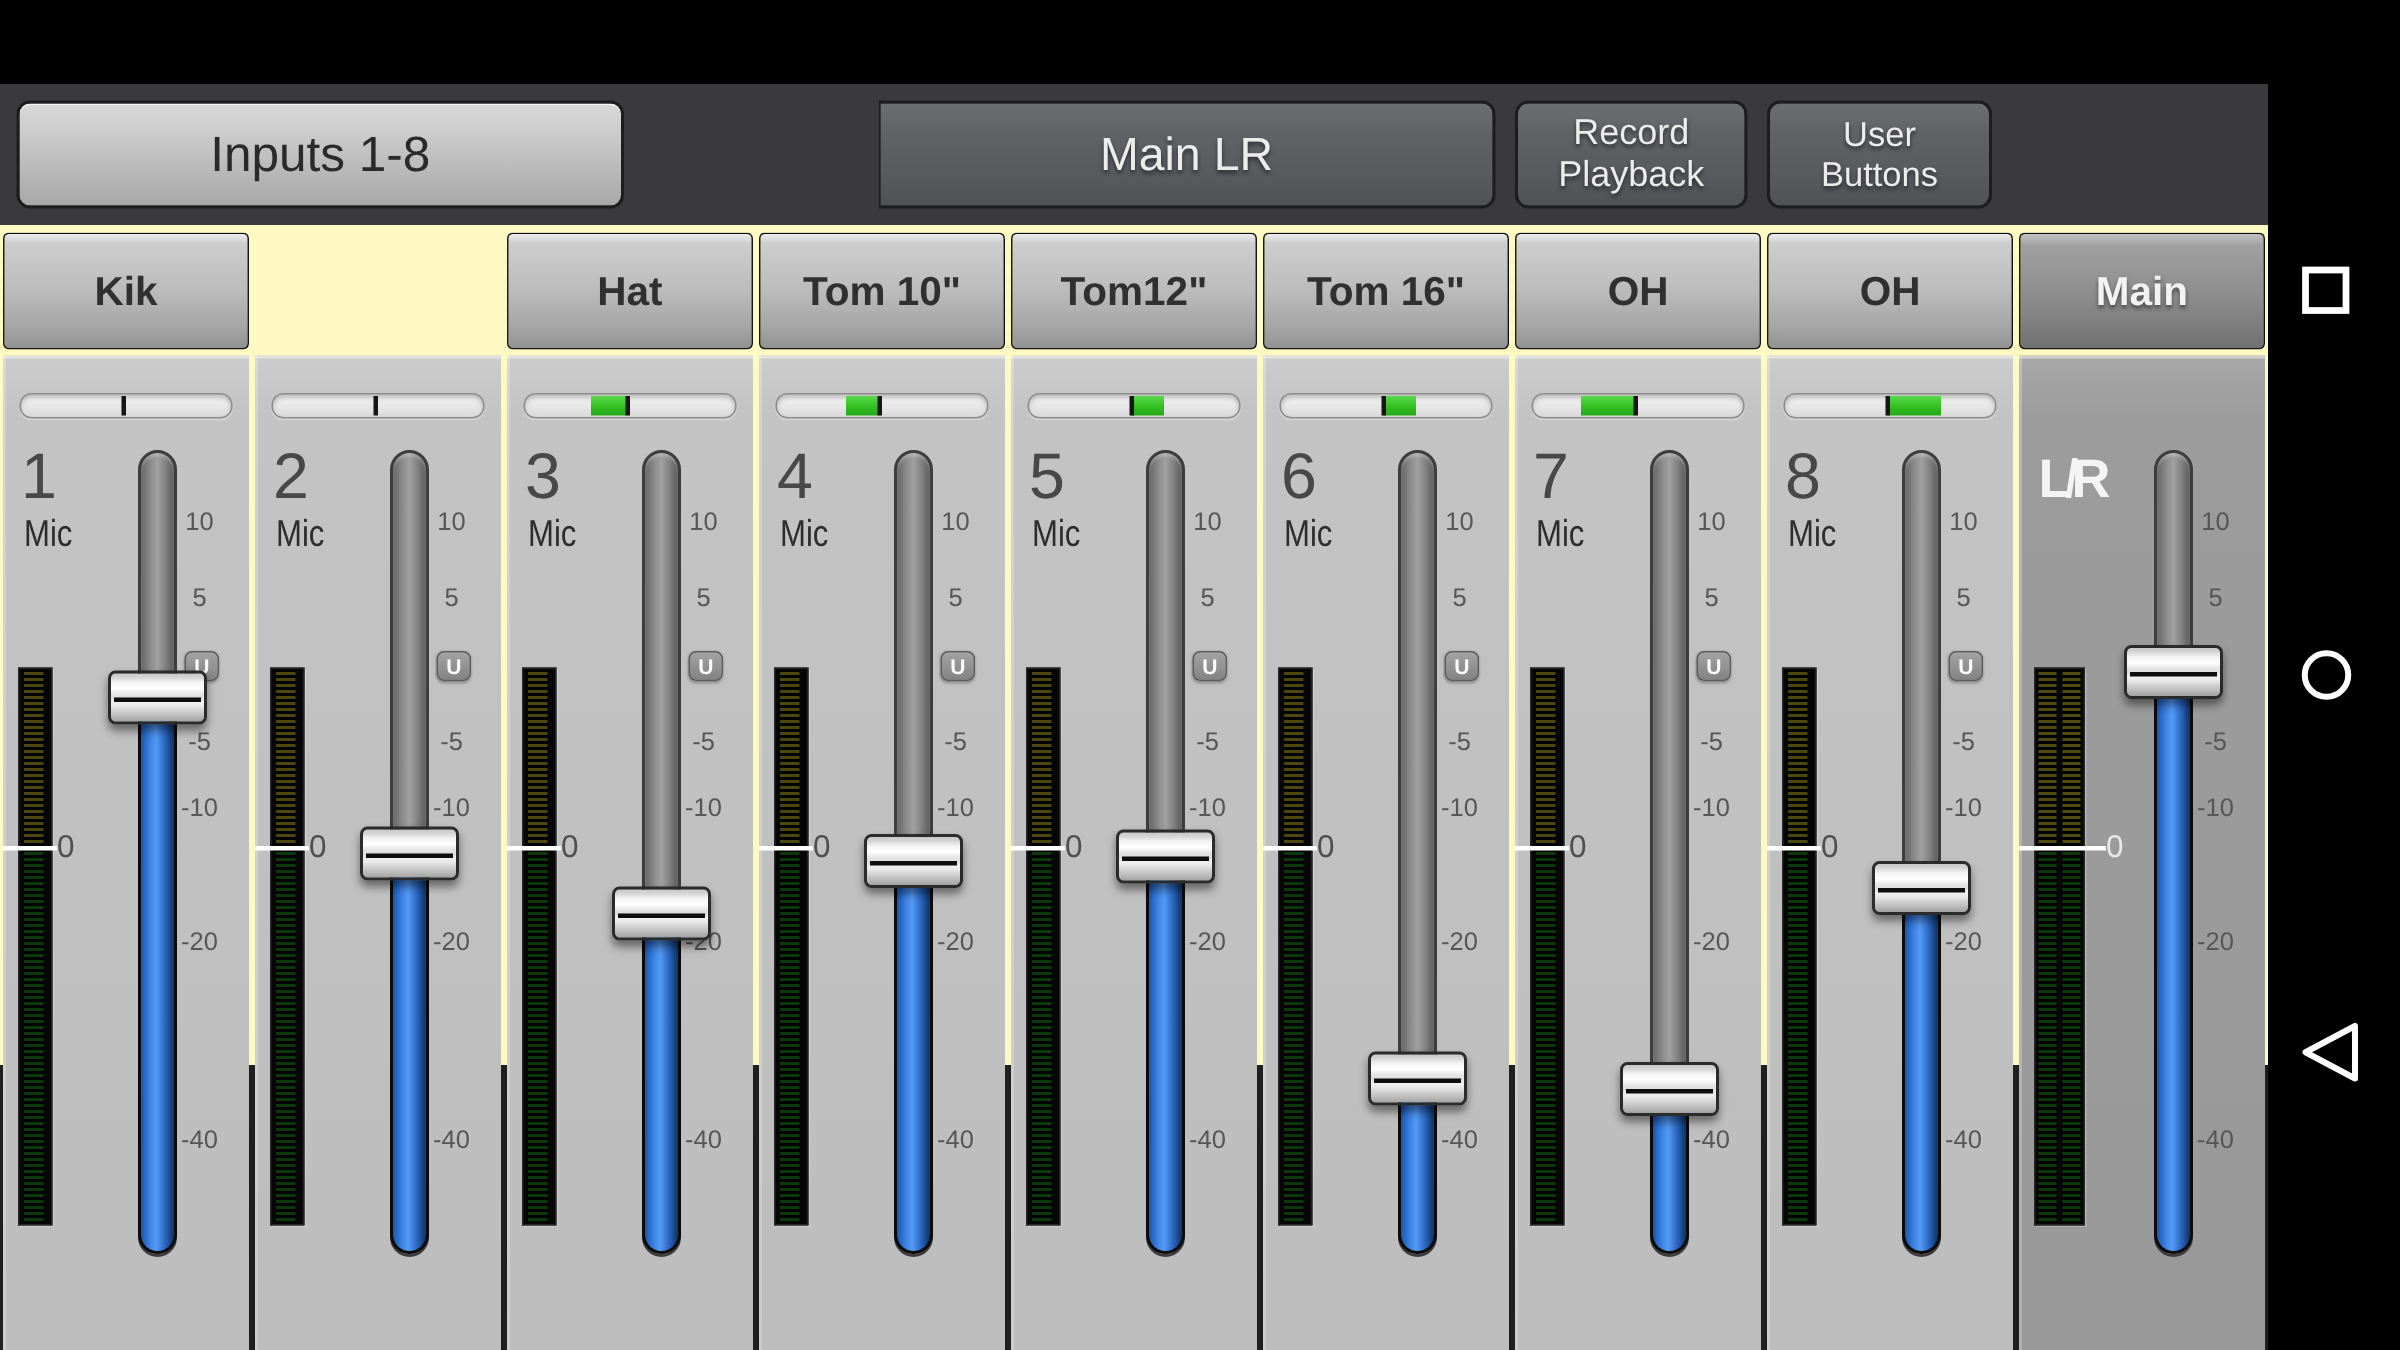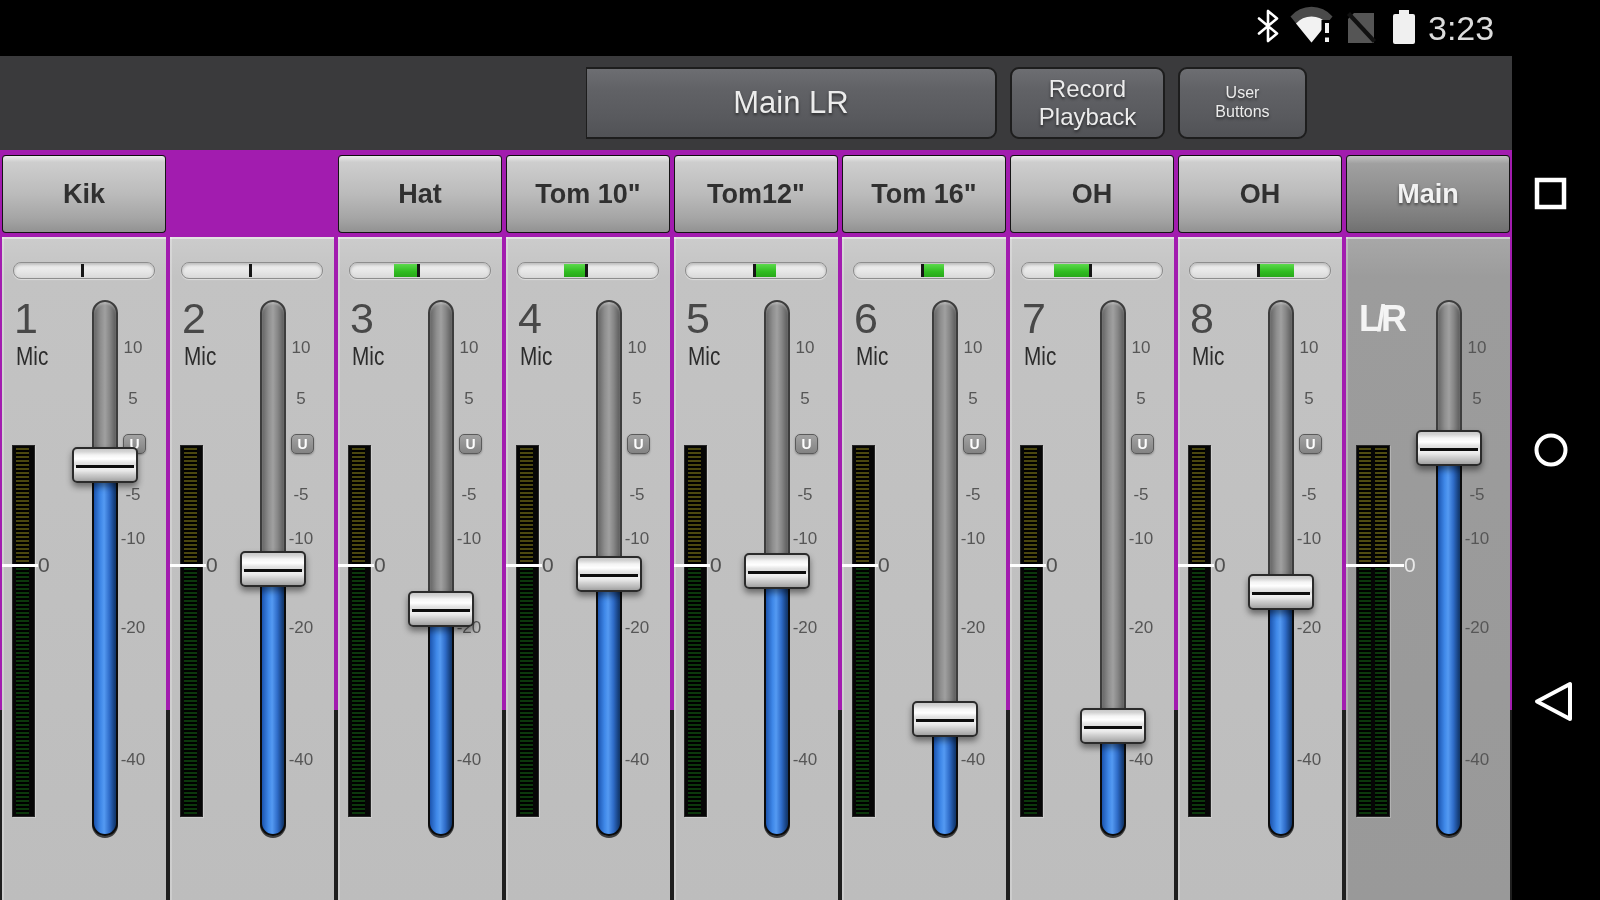--- a/index.html
+++ b/index.html
@@ -18,29 +18,29 @@
 .tbtn{position:absolute;top:11px;height:72px;border:2px solid #1d1d1d;color:#ececec;
   display:flex;align-items:center;justify-content:center;text-align:center;
   background:linear-gradient(180deg,#6d6e72,#616266 30%,#595a5e 70%,#515256);
   text-shadow:0 2px 3px rgba(0,0,0,.55)}
 #b-inputs{left:11px;width:405px;border-radius:9px;color:#2a2a2a;font-size:33px;
   background:linear-gradient(180deg,#d9d9d9,#c6c6c6 40%,#b4b4b4 75%,#a8a8a8);
   text-shadow:none;box-shadow:inset 0 1px 0 rgba(255,255,255,.7)}
 #b-pan{left:428px;width:157px;border-radius:9px 0 0 9px;font-size:27px;border-right:1px solid #1d1d1d}
 #b-mainlr{left:586px;width:411px;border-radius:0 9px 9px 0;font-size:31px;border-left:1px solid #1d1d1d}
 #b-rec{left:1010px;width:155px;border-radius:9px;font-size:24px;line-height:1.17}
-#b-user{left:1178px;width:129px;border-radius:9px;font-size:16px;line-height:1.17}
+#b-user{left:1178px;width:150px;border-radius:9px;font-size:23px;line-height:1.17}
 #b-link{left:1344px;width:156px;border-radius:9px;font-size:27px;
   background:linear-gradient(180deg,#30c330,#25b025 45%,#1da01d);border-color:#0c0c0c}
 .rootbar{display:inline-block;position:relative;top:-3px;margin-left:8px;font-size:30px}
 .rootbar i{position:absolute;left:14px;top:4px;width:12px;border-top:3px solid #fff;font-style:normal}
 
 
 #striprow{position:absolute;left:0;top:94px;width:1512px;height:750px;display:flex;background:#1f1f1f}
-.strip{position:relative;width:168px;height:560px;background:#a21caf}
+.strip{position:relative;width:168px;height:560px;background:#fef9c3}
 .hdr{position:absolute;left:2px;top:5px;width:164px;height:78px;border-radius:4px;
   border:1px solid #151515;border-top:1px solid #0d0d0d;
   background:linear-gradient(180deg,#ececec,#cecece 8%,#bbbbbb 50%,#a5a5a5 82%,#929292);
   display:flex;align-items:center;justify-content:center;
   font-size:27px;font-weight:700;color:#303030}
 .main-hdr{background:linear-gradient(180deg,#c2c2c2,#a0a0a0 10%,#8c8c8c 55%,#7b7b7b 85%,#707070);
   color:#f2f2f2;text-shadow:0 2px 3px rgba(0,0,0,.5)}
 .sbody{position:absolute;left:2px;top:87px;width:164px;height:663px;
   background:linear-gradient(180deg,#cccccc,#c3c3c3 6%,#c0c0c0 55%,#bdbdbd);
   box-shadow:inset 0 2px 0 rgba(255,255,255,.45),inset 2px 0 0 rgba(255,255,255,.25)}
@@ -87,56 +87,30 @@
 .ub{position:absolute;left:121px;width:23px;height:20px;border-radius:5px;border:1px solid #5a5a5a;
   background:linear-gradient(180deg,#a3a3a3,#838383);color:#fdfdfd;font-size:14px;font-weight:700;
   text-align:center;line-height:19px;box-shadow:0 1px 2px rgba(0,0,0,.3)}
 .cap{position:absolute;left:70px;width:66px;height:36px;border-radius:5px;border:2px solid #2b2b2b;
   background:linear-gradient(180deg,#c9c9c9,#d4d4d4 8%,#f4f4f4 19%,#ffffff 31%,#e6e6e6 42%,#dddddd 50%,#f1f1f1 60%,#e8e8e8 68%,#cdcdcd 80%,#b9b9b9 90%,#a2a2a2 100%);
   box-shadow:0 4px 6px rgba(0,0,0,.45)}
 .capline{position:absolute;left:2px;right:2px;top:16px;height:3px;background:#0d0d0d}
 </style></head>
 <body>
 <div id="app">
-  <div id="status">
-    <svg width="1600" height="56" style="position:absolute;left:0;top:0">
-
-      <g stroke="#fff" stroke-width="2.6" fill="none" stroke-linejoin="round" stroke-linecap="round">
-        <path d="M1268 11 L1277 18.5 L1259 33.5 M1259 18.5 L1277 33.5 L1268 41 L1268 11"></path>
-      </g>
-
-      <g>
-        <path d="M1290.5 16.5 A 27.5 27.5 0 0 1 1332.5 16.5 L1311.5 42.5 Z" fill="#4a4a4a"></path>
-        <path d="M1296 23.5 A 20.5 20.5 0 0 1 1327 23.5 L1311.5 42.5 Z" fill="#f2f2f2"></path>
-        <rect x="1321.5" y="20" width="10" height="26" fill="#000"></rect>
-        <rect x="1325" y="23" width="4" height="10" fill="#f2f2f2"></rect>
-        <rect x="1325" y="37.5" width="4" height="4.5" fill="#f2f2f2"></rect>
-      </g>
-
-      <g>
-        <path d="M1354 13 L1374 13 L1374 43 L1348 43 L1348 19 Z" fill="#555555"></path>
-        <path d="M1350 12 L1376 40 L1373 43 L1347 15 Z" fill="#111111"></path>
-      </g>
-
-      <g fill="#f0f0f0">
-        <rect x="1393" y="14" width="22" height="30" rx="2"></rect>
-        <rect x="1399" y="10" width="10" height="5"></rect>
-      </g>
-      <text x="1428" y="40" fill="#dcdcdc" font-size="34" font-family="Liberation Sans">3:23</text>
-    </svg>
-  </div>
   <div id="nav">
     <svg width="88" height="900" style="position:absolute;left:0;top:0">
       <rect x="25" y="180" width="27" height="27" fill="none" stroke="#fff" stroke-width="4.5"></rect>
       <circle cx="39" cy="450" r="14.5" fill="none" stroke="#fff" stroke-width="4"></circle>
       <path d="M58 684 L58 719 L25 701.5 Z" fill="none" stroke="#fff" stroke-width="4" stroke-linejoin="round"></path>
     </svg>
   </div>
   <div id="content">
     <div id="toolbar">
+      <div class="tbtn" id="b-inputs">Inputs 1-8</div>
       <div class="tbtn" id="b-rec">Record<br>Playback</div>
       <div class="tbtn" id="b-mainlr">Main LR</div>
       <div class="tbtn" id="b-user">User<br>Buttons</div>
     </div>
     <div id="striprow">
 <div class="strip">
           <div class="hdr">Kik</div>
           <div class="sbody">
             <div class="pan">
               <div class="ptick"></div>

